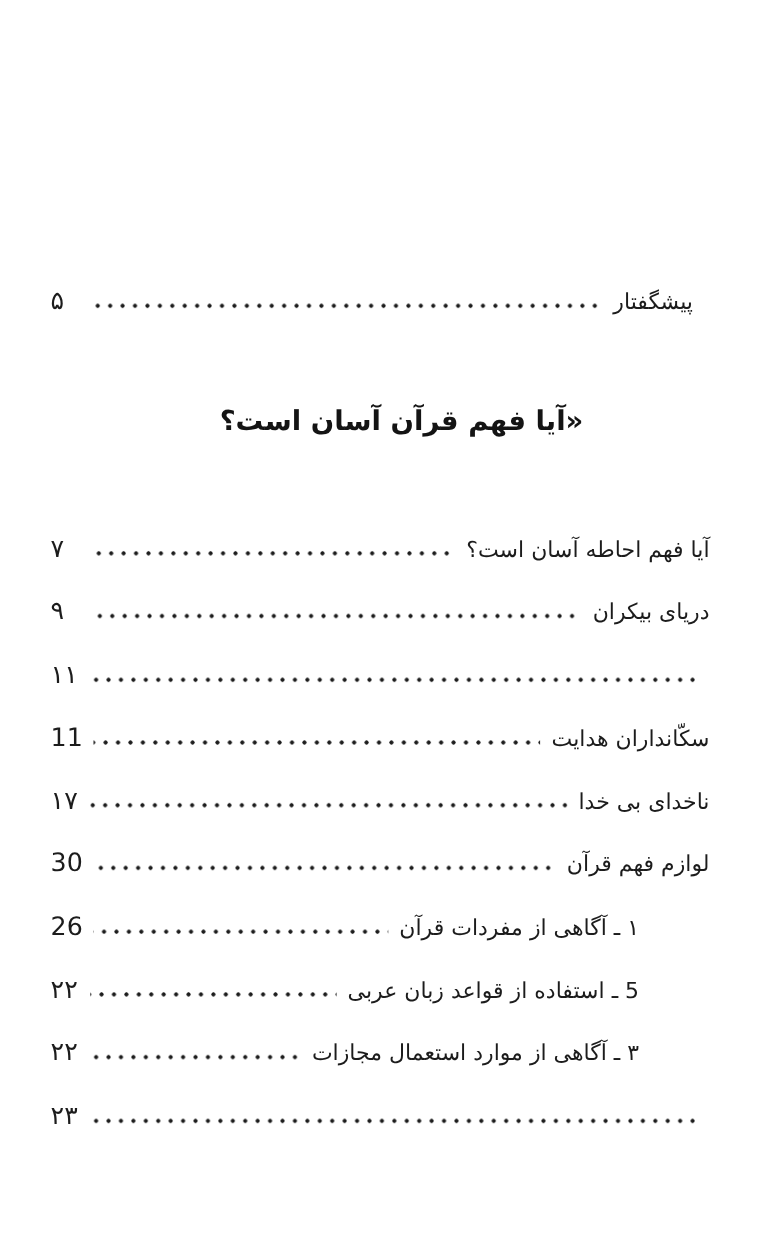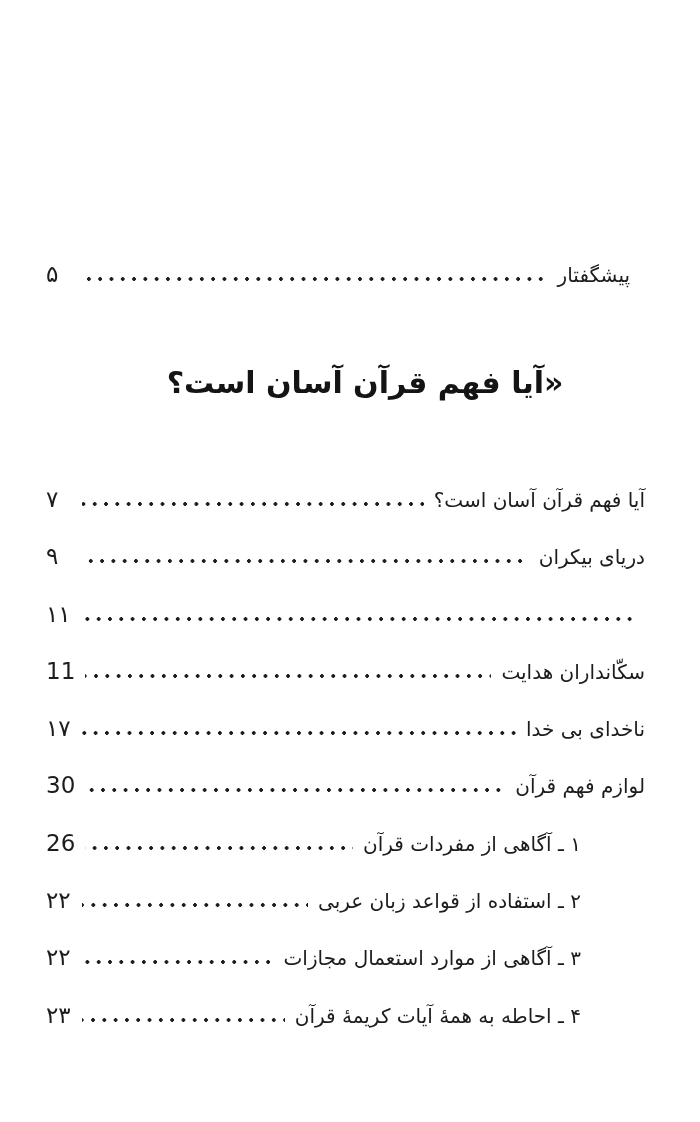--- a/index.html
+++ b/index.html
@@ -54,21 +54,21 @@
   
   .heading {
     position: absolute;
     top: 352px;
     right: 0;
     left: 30px;
     margin: 0;
     height: 62px;
     line-height: 62px;
     text-align: center;
-    font-size: 30px;
+    font-size: 25px;
     font-weight: bold;
     color: #141414;
   }
   
   .toc {
     position: absolute;
     top: 471px;
     right: 55px;
     left: 46px;
   }
@@ -88,21 +88,21 @@
   <div class="row preface">
     <span class="title">پیشگفتار</span>
     <span class="leader"></span>
     <span class="pagenum">۵</span>
   </div>
 
   <h1 class="heading">«آیا فهم قرآن آسان است؟</h1>
 
   <div class="toc">
       <div class="row">
-        <span class="title">آیا فهم قرآن آسان است؟</span>
+        <span class="title">آیا فهم احاطه آسان است؟</span>
         <span class="leader"></span>
         <span class="pagenum">۷</span>
       </div>
       <div class="row">
         <span class="title">دریای بیکران</span>
         <span class="leader"></span>
         <span class="pagenum">۹</span>
       </div>
       <div class="row">
         <span class="leader"></span>
@@ -122,29 +122,28 @@
         <span class="title">لوازم فهم قرآن</span>
         <span class="leader"></span>
         <span class="pagenum">30</span>
       </div>
       <div class="row indent">
         <span class="title">۱ ـ آگاهی از مفردات قرآن</span>
         <span class="leader"></span>
         <span class="pagenum">26</span>
       </div>
       <div class="row indent">
-        <span class="title">۲ ـ استفاده از قواعد زبان عربی</span>
+        <span class="title">5 ـ استفاده از قواعد زبان عربی</span>
         <span class="leader"></span>
         <span class="pagenum">۲۲</span>
       </div>
       <div class="row indent">
         <span class="title">۳ ـ آگاهی از موارد استعمال مجازات</span>
         <span class="leader"></span>
         <span class="pagenum">۲۲</span>
       </div>
       <div class="row indent">
-        <span class="title">۴ ـ احاطه به همهٔ آیات کریمهٔ قرآن</span>
         <span class="leader"></span>
         <span class="pagenum">۲۳</span>
       </div>
     </div>
 
 </div>
 
 </body></html>

